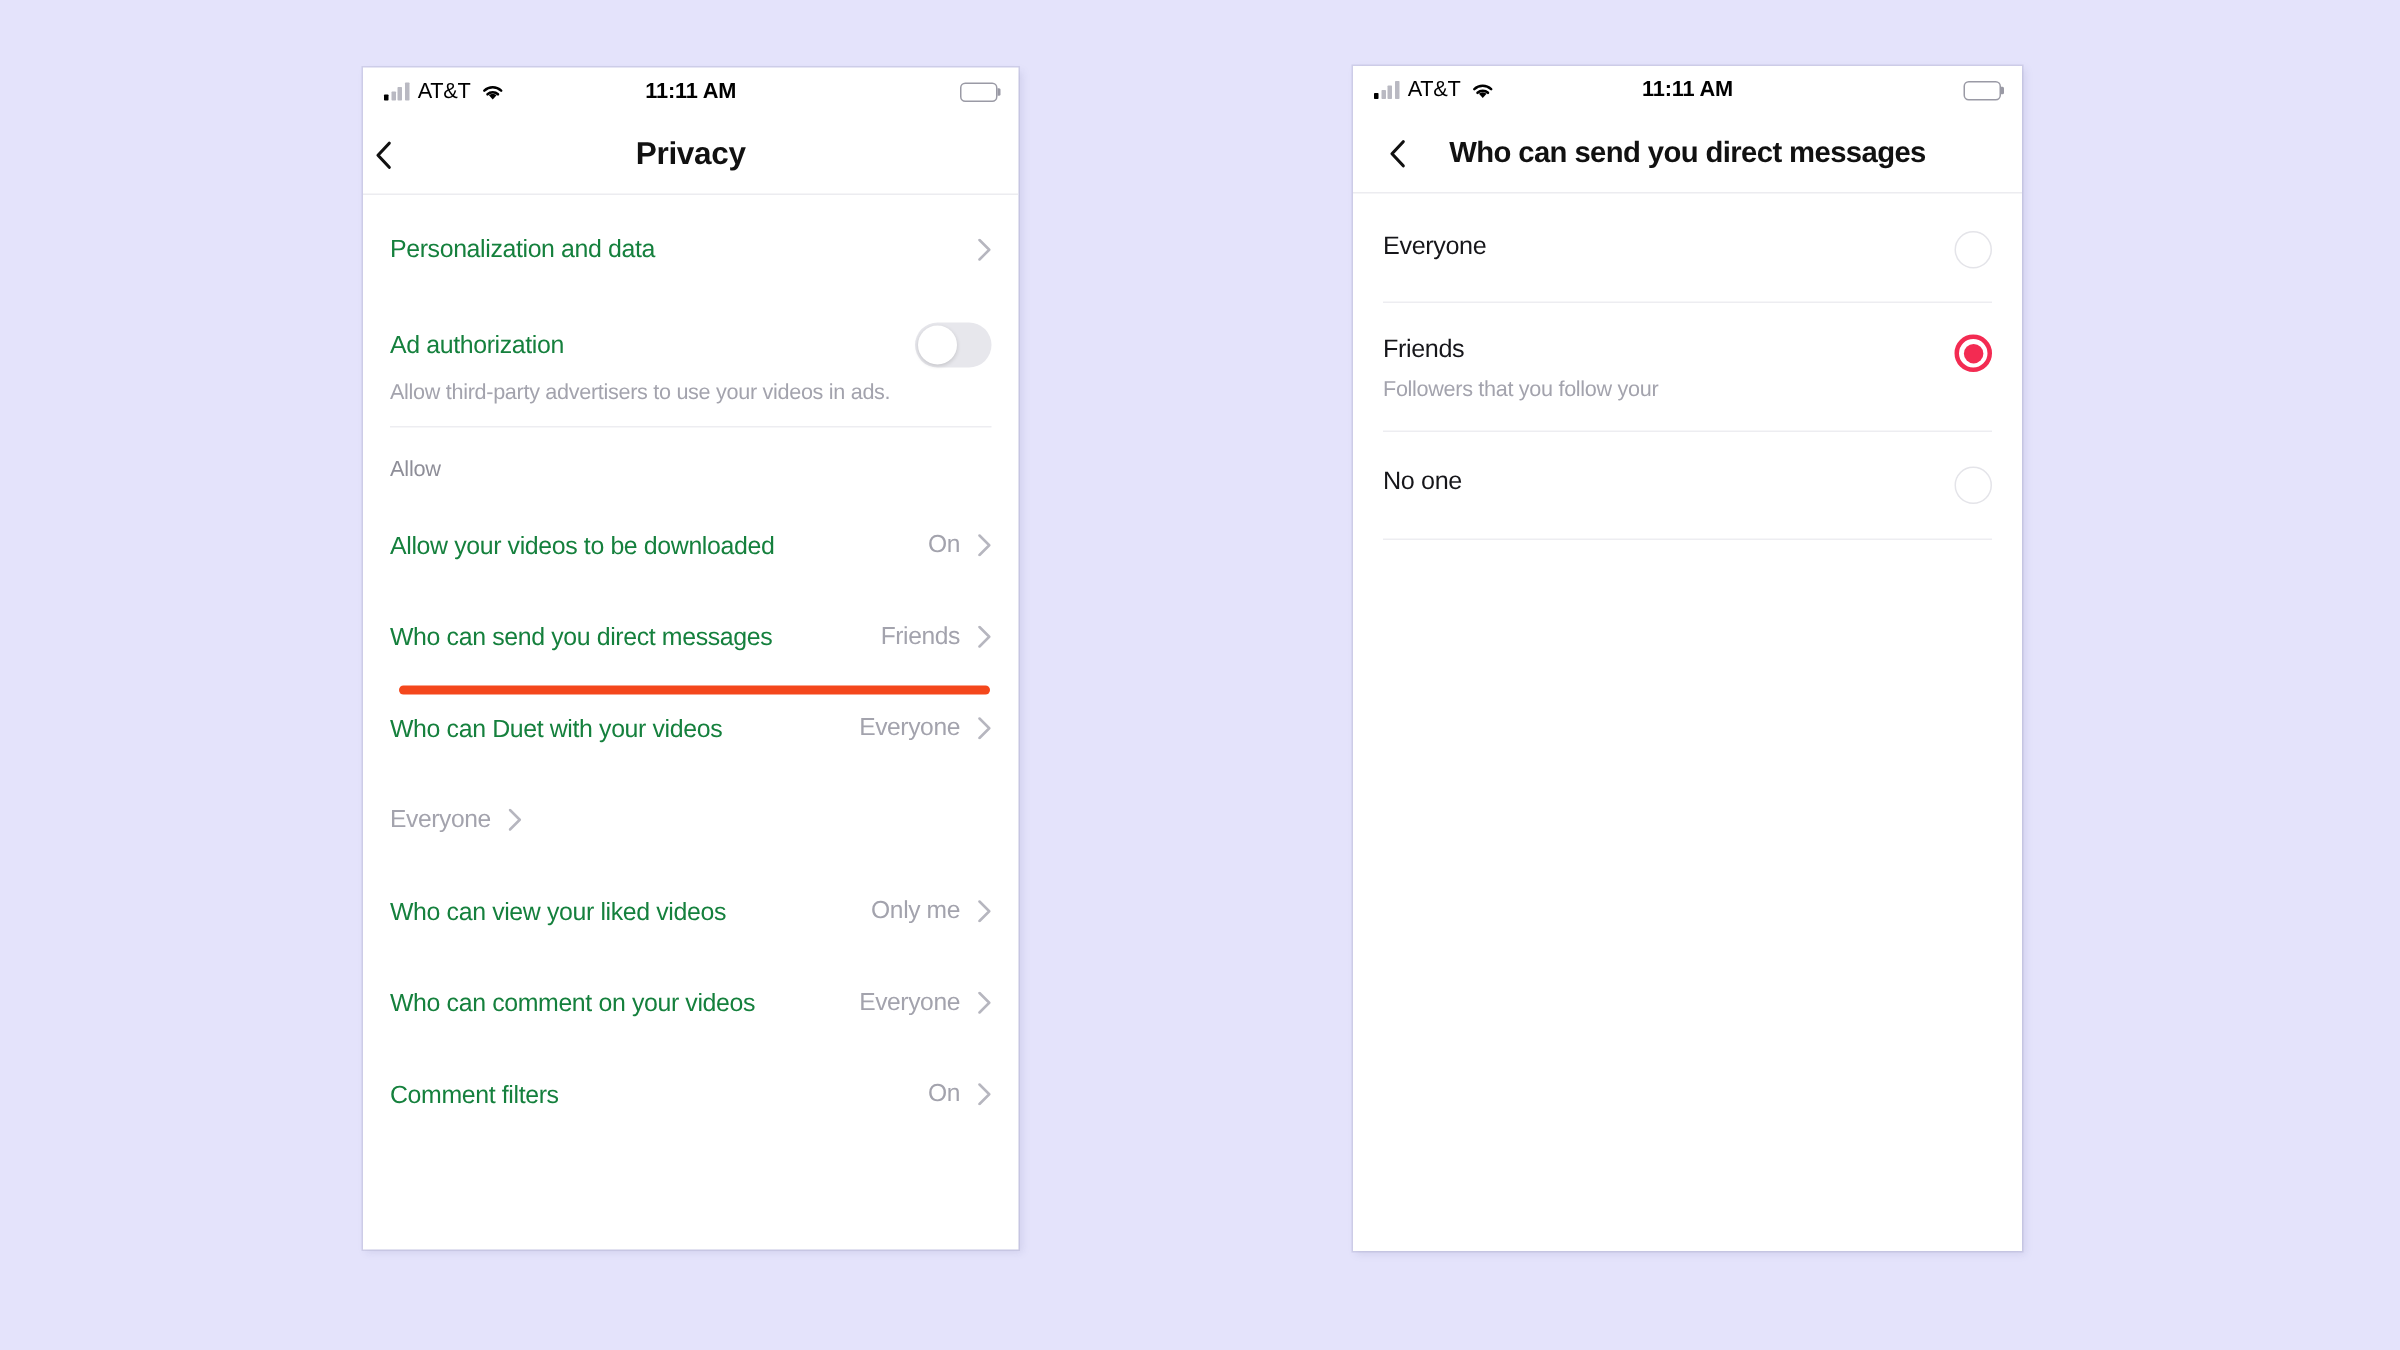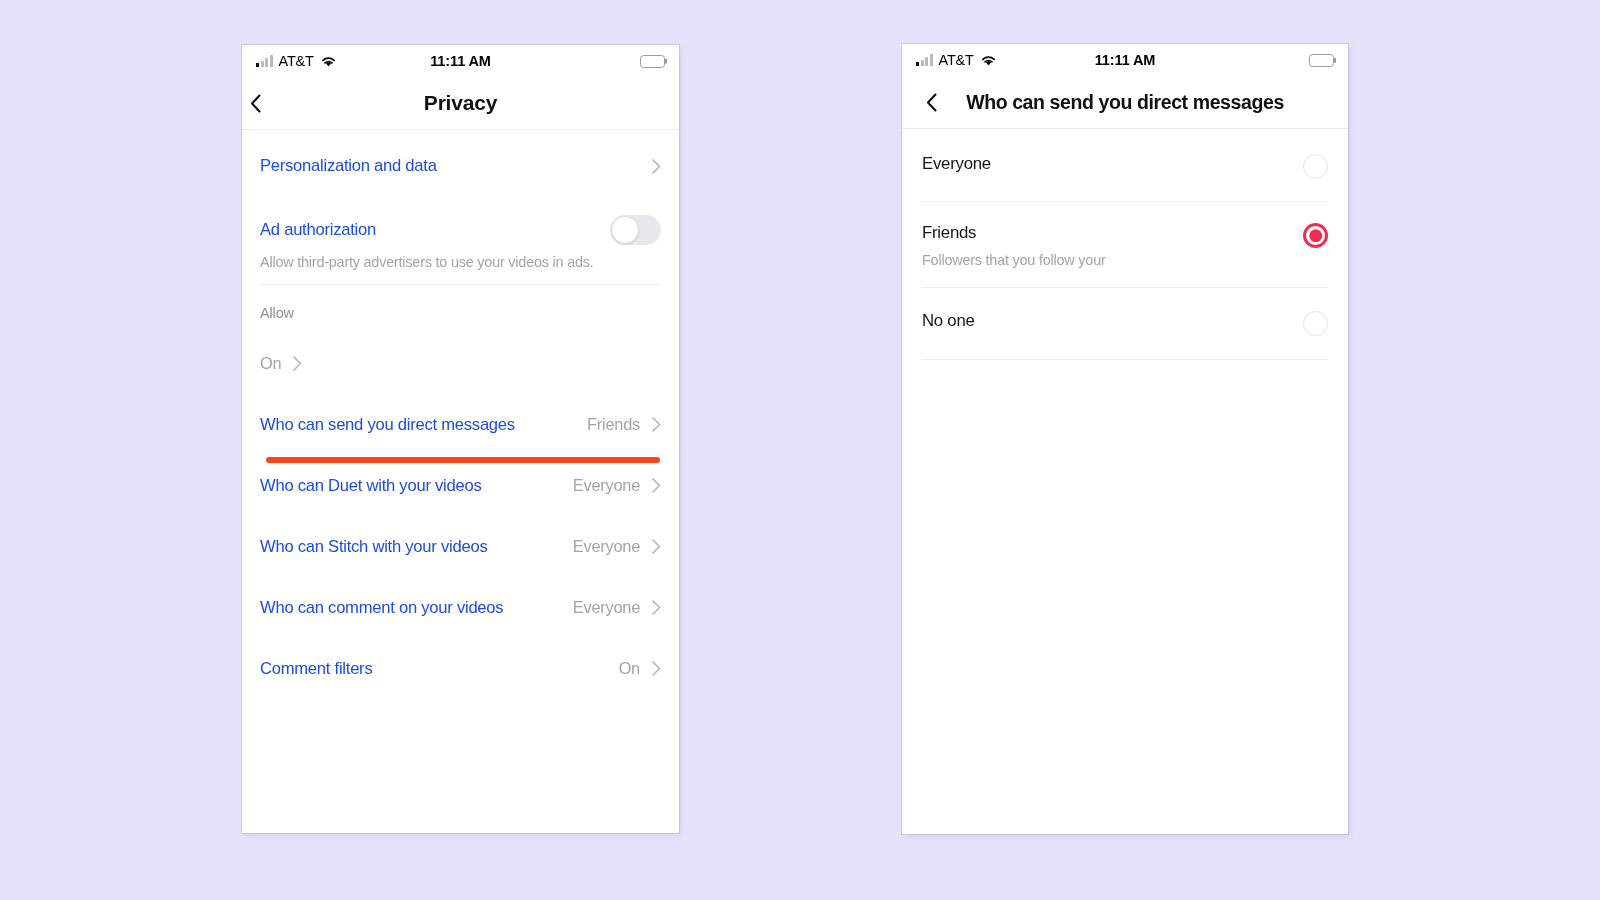--- a/index.html
+++ b/index.html
@@ -154,21 +154,21 @@
 
   .row {
     display:flex;
     align-items:center;
     min-height: 61px;
     cursor:pointer;
     position:relative;
   }
   .row-label {
     font-size: 16.6px;
-    color: #1d4ed8;
+    color: #15803d;
     letter-spacing: -0.25px;
     flex: 1;
   }
   .row-value {
     font-size: 16.4px;
     color: #a3a3ad;
     letter-spacing: -0.25px;
     margin-right: 12px;
   }
   .chev {
@@ -324,20 +324,21 @@
             <span class="knob"></span>
           </span>
       </div>
       <div class="row-sub">Allow third-party advertisers to use your videos in ads.</div>
     </div>
     <div class="divider"></div>
 
     <div class="section-head">Allow</div>
 
     <div class="row">
+      <span class="row-label">Allow your videos to be downloaded</span>
       <span class="row-value">On</span>
       <svg class="chev" viewBox="0 0 9 15">
           <path d="M1 1l6.5 6.5L1 14" stroke="#b6b6bf" stroke-width="1.7" fill="none" stroke-linecap="round" stroke-linejoin="round"></path>
         </svg>
     </div>
 
     <div class="row">
       <span class="row-label">Who can send you direct messages</span>
       <span class="row-value">Friends</span>
       <svg class="chev" viewBox="0 0 9 15">
@@ -348,27 +349,33 @@
 
     <div class="row">
       <span class="row-label">Who can Duet with your videos</span>
       <span class="row-value">Everyone</span>
       <svg class="chev" viewBox="0 0 9 15">
           <path d="M1 1l6.5 6.5L1 14" stroke="#b6b6bf" stroke-width="1.7" fill="none" stroke-linecap="round" stroke-linejoin="round"></path>
         </svg>
     </div>
 
     <div class="row">
-      <span class="row-label">Who can Stitch with your videos</span>
       <span class="row-value">Everyone</span>
       <svg class="chev" viewBox="0 0 9 15">
           <path d="M1 1l6.5 6.5L1 14" stroke="#b6b6bf" stroke-width="1.7" fill="none" stroke-linecap="round" stroke-linejoin="round"></path>
         </svg>
     </div>
 
+    <div class="row">
+      <span class="row-label">Who can view your liked videos</span>
+      <span class="row-value">Only me</span>
+      <svg class="chev" viewBox="0 0 9 15">
+          <path d="M1 1l6.5 6.5L1 14" stroke="#b6b6bf" stroke-width="1.7" fill="none" stroke-linecap="round" stroke-linejoin="round"></path>
+        </svg>
+    </div>
 
     <div class="row">
       <span class="row-label">Who can comment on your videos</span>
       <span class="row-value">Everyone</span>
       <svg class="chev" viewBox="0 0 9 15">
           <path d="M1 1l6.5 6.5L1 14" stroke="#b6b6bf" stroke-width="1.7" fill="none" stroke-linecap="round" stroke-linejoin="round"></path>
         </svg>
     </div>
 
     <div class="row">

